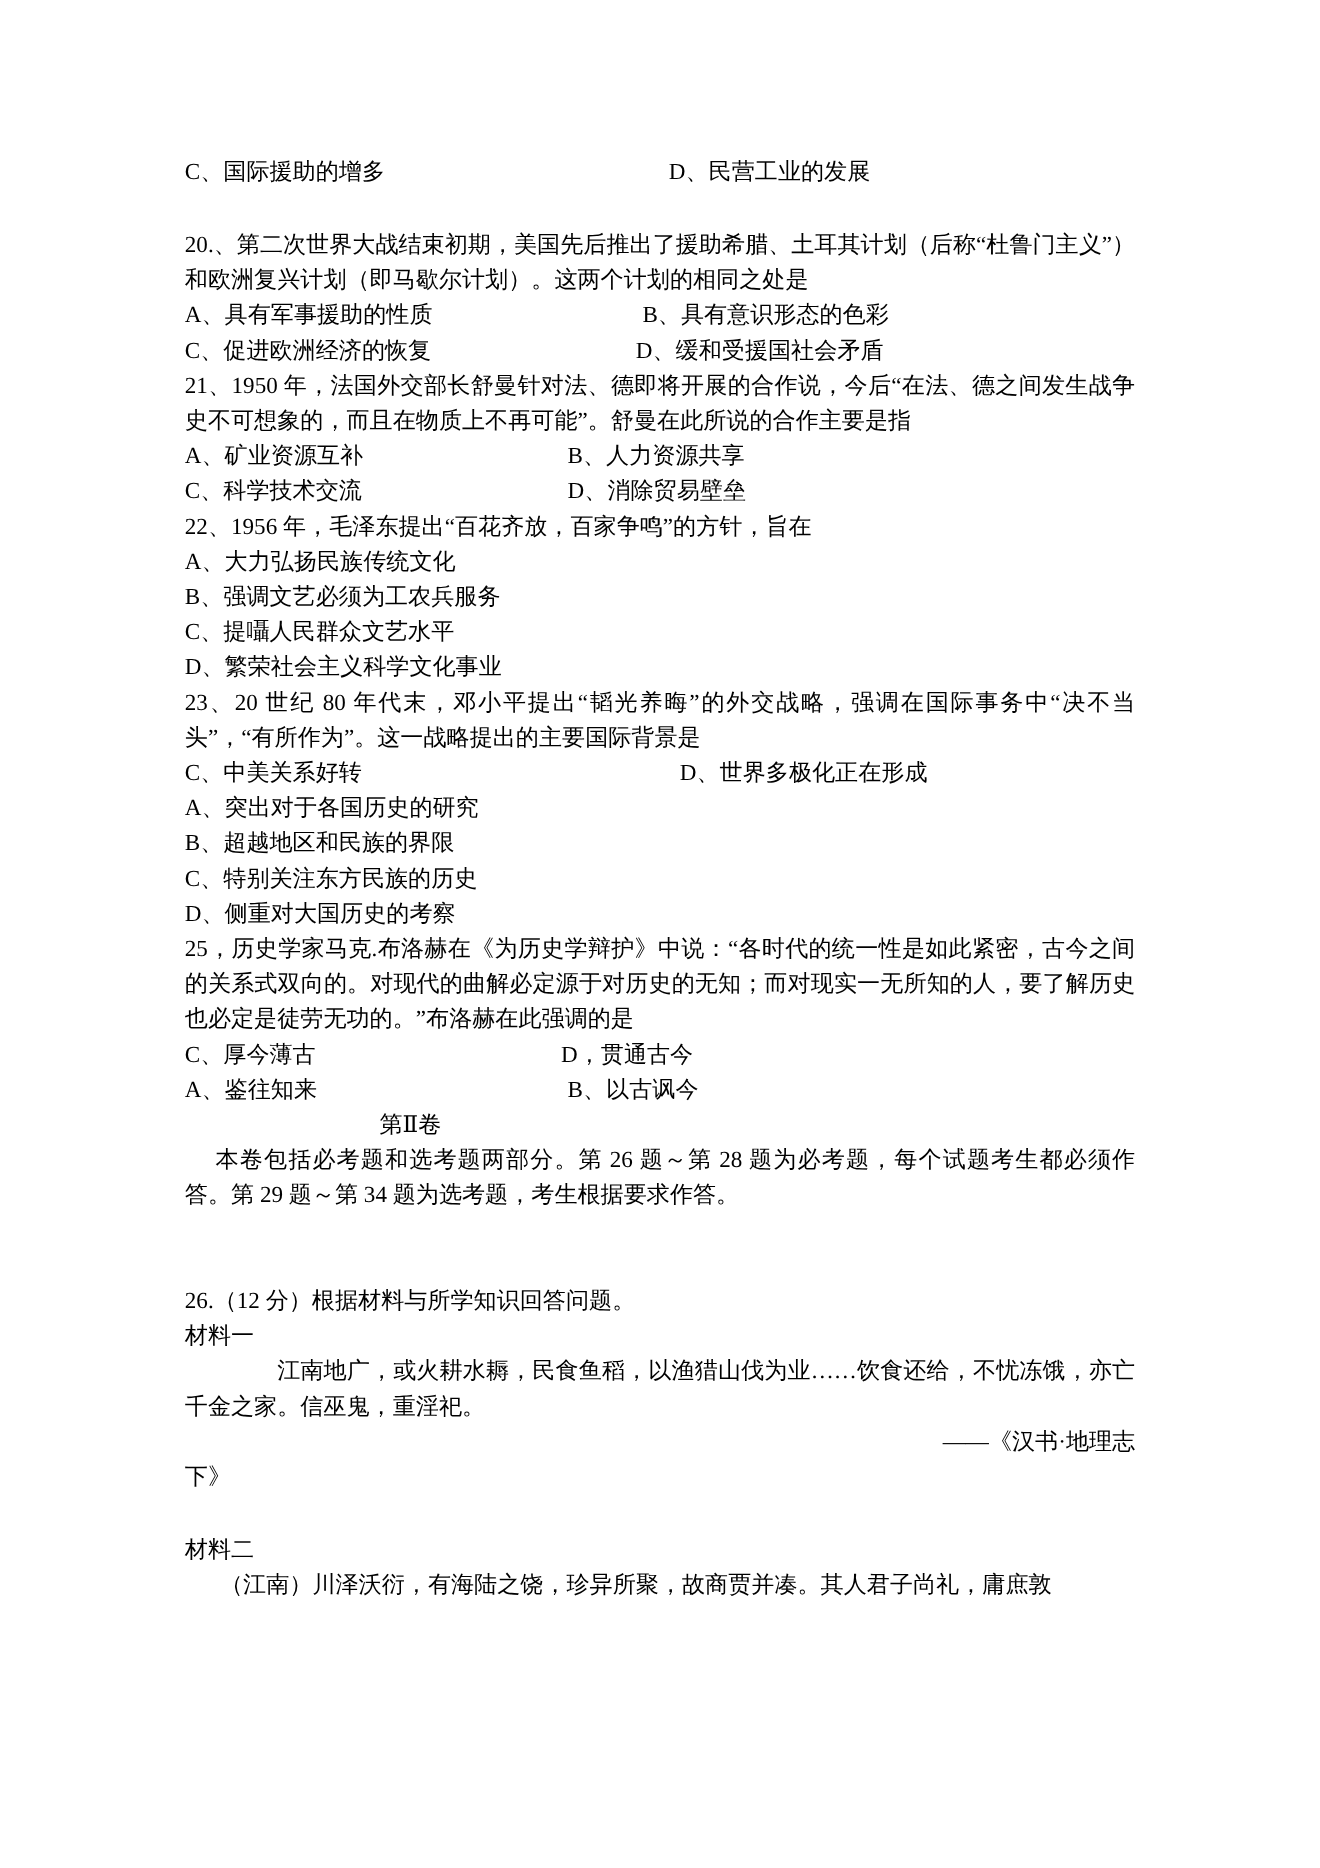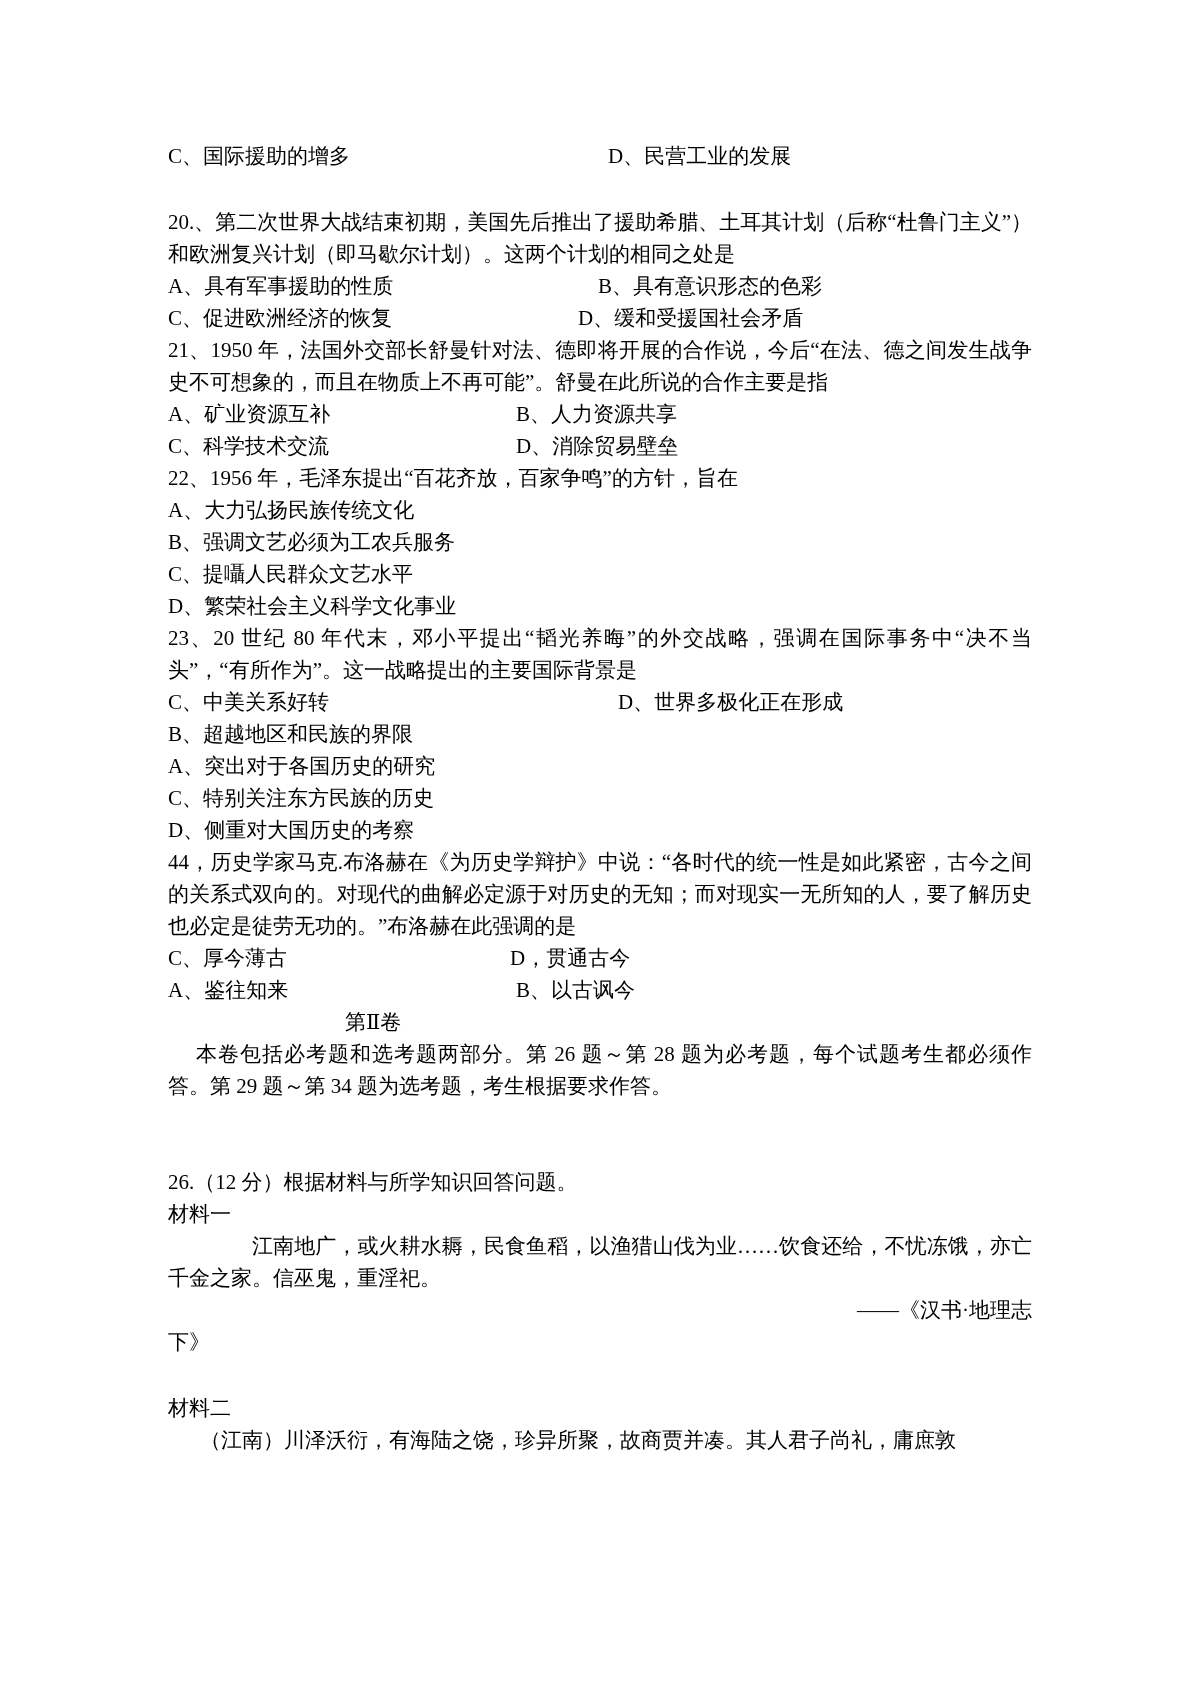--- a/index.html
+++ b/index.html
@@ -24,37 +24,37 @@
   .right-line { text-align: right; }
   .gap { width: 100%; }
 </style>
 </head>
 <body>
 
 <div class="page" id="doc-page">
     <div class="line optrow"><span class="opt-left">C、国际援助的增多</span><span class="opt-right" style="left: 440px;">D、民营工业的发展</span></div>
     <div class="gap" style="height: 34px;"></div>
     <div class="para">20.、第二次世界大战结束初期，美国先后推出了援助希腊、土耳其计划（后称“杜鲁门主义”）和欧洲复兴计划（即马歇尔计划）。这两个计划的相同之处是</div>
-    <div class="line optrow"><span class="opt-left">A、具有军事援助的性质</span><span class="opt-right" style="left: 430px; font-family: Liberation Serif, serif;">B、具有意识形态的色彩</span></div>
+    <div class="line optrow"><span class="opt-left">A、具有军事援助的性质</span><span class="opt-right" style="left: 416px; font-family: Liberation Serif, serif;">B、具有意识形态的色彩</span></div>
     <div class="line optrow"><span class="opt-left">C、促进欧洲经济的恢复</span><span class="opt-right" style="left: 410px;">D、缓和受援国社会矛盾</span></div>
     <div class="para">21、1950 年，法国外交部长舒曼针对法、德即将开展的合作说，今后“在法、德之间发生战争史不可想象的，而且在物质上不再可能”。舒曼在此所说的合作主要是指</div>
     <div class="line optrow"><span class="opt-left">A、矿业资源互补</span><span class="opt-right" style="left: 348px;">B、人力资源共享</span></div>
     <div class="line optrow"><span class="opt-left">C、科学技术交流</span><span class="opt-right" style="left: 348px;">D、消除贸易壁垒</span></div>
     <div class="para">22、1956 年，毛泽东提出“百花齐放，百家争鸣”的方针，旨在</div>
     <div class="line">A、大力弘扬民族传统文化</div>
     <div class="line">B、强调文艺必须为工农兵服务</div>
     <div class="line">C、提囁人民群众文艺水平</div>
     <div class="line">D、繁荣社会主义科学文化事业</div>
     <div class="para">23、20 世纪 80 年代末，邓小平提出“韬光养晦”的外交战略，强调在国际事务中“决不当头”，“有所作为”。这一战略提出的主要国际背景是</div>
     <div class="line optrow"><span class="opt-left">C、中美关系好转</span><span class="opt-right" style="left: 450px;">D、世界多极化正在形成</span></div>
+    <div class="line">A、突出对于各国历史的研究</div>
     <div class="line">B、超越地区和民族的界限</div>
-    <div class="line">A、突出对于各国历史的研究</div>
     <div class="line">C、特别关注东方民族的历史</div>
     <div class="line">D、侧重对大国历史的考察</div>
-    <div class="para">44，历史学家马克.布洛赫在《为历史学辩护》中说：“各时代的统一性是如此紧密，古今之间的关系式双向的。对现代的曲解必定源于对历史的无知；而对现实一无所知的人，要了解历史也必定是徒劳无功的。”布洛赫在此强调的是</div>
+    <div class="para">25，历史学家马克.布洛赫在《为历史学辩护》中说：“各时代的统一性是如此紧密，古今之间的关系式双向的。对现代的曲解必定源于对历史的无知；而对现实一无所知的人，要了解历史也必定是徒劳无功的。”布洛赫在此强调的是</div>
     <div class="line optrow"><span class="opt-left">C、厚今薄古</span><span class="opt-right" style="left: 342px;">D，贯通古今</span></div>
     <div class="line optrow"><span class="opt-left">A、鉴往知来</span><span class="opt-right" style="left: 348px;">B、以古讽今</span></div>
     <div class="line" style="text-indent: 177px;">第Ⅱ卷</div>
     <div class="para" style="text-indent: 28px;">本卷包括必考题和选考题两部分。第 26 题～第 28 题为必考题，每个试题考生都必须作答。第 29 题～第 34 题为选考题，考生根据要求作答。</div>
     <div class="gap" style="height: 64px;"></div>
     <div class="line">26.（12 分）根据材料与所学知识回答问题。</div>
     <div class="line">材料一</div>
     <div class="para" style="text-indent: 84px;">江南地广，或火耕水耨，民食鱼稻，以渔猎山伐为业……饮食还给，不忧冻饿，亦亡千金之家。信巫鬼，重淫祀。</div>
     <div class="line right-line">——《汉书·地理志</div>
     <div class="line">下》</div>

